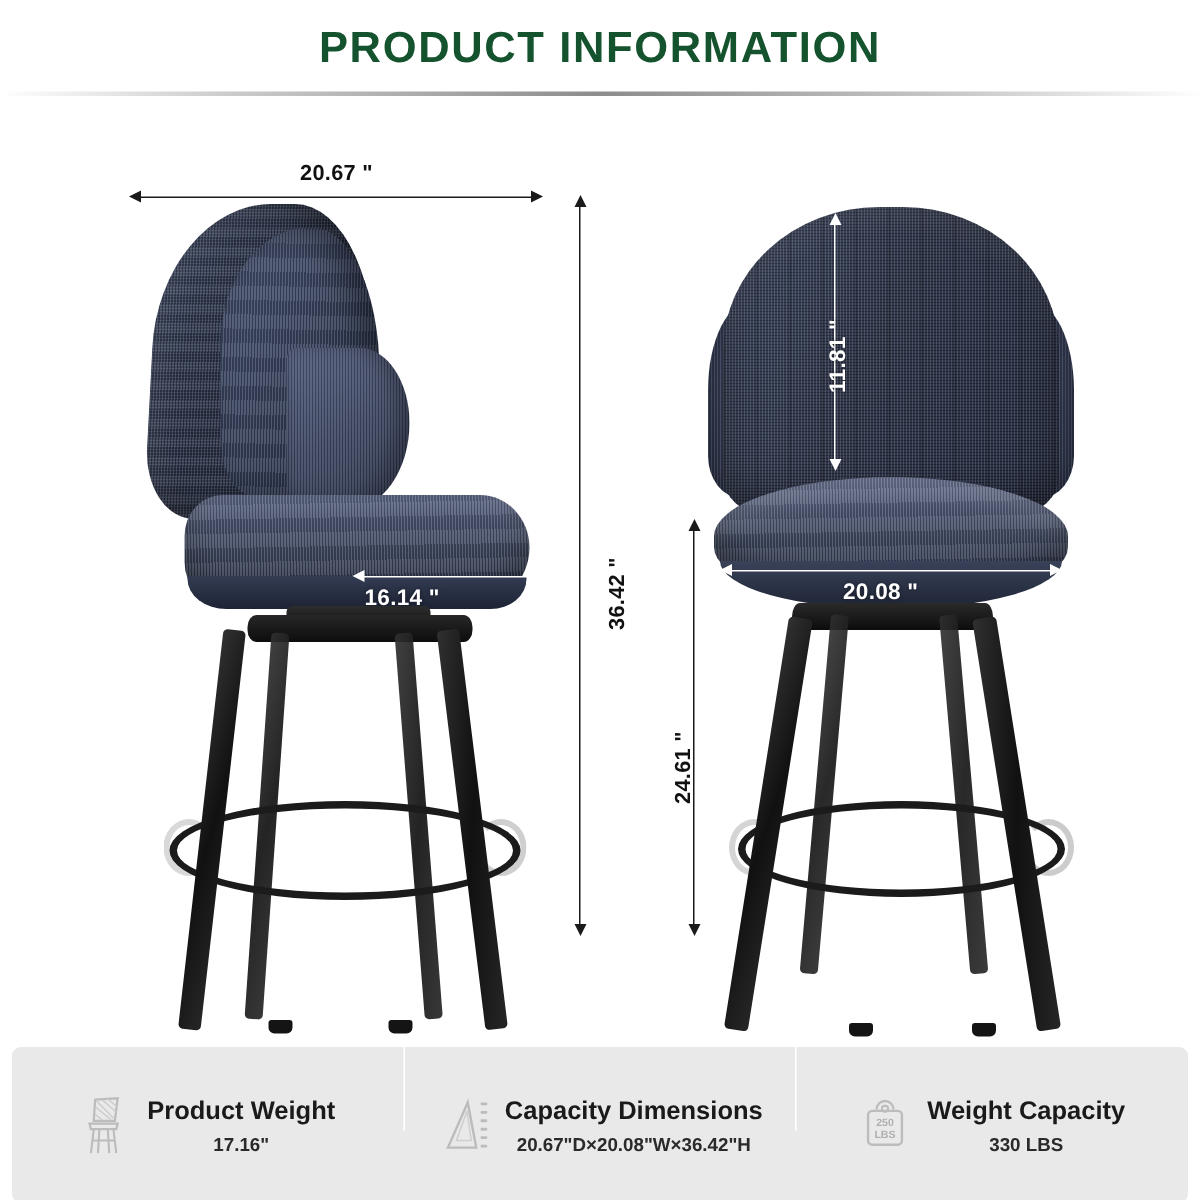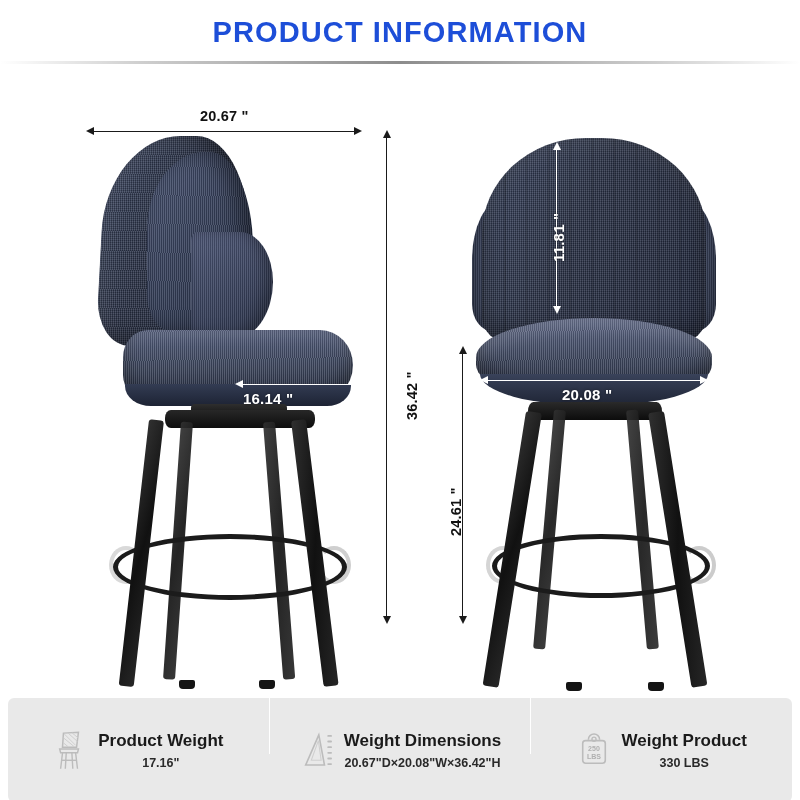--- a/index.html
+++ b/index.html
@@ -26,21 +26,21 @@
   .page-title {
     position: absolute;
     top: 16px;
     left: 0;
     width: 800px;
     text-align: center;
     font-family: "Liberation Sans", sans-serif;
     font-size: 29px;
     font-weight: 700;
     letter-spacing: 1.1px;
-    color: #1d4ed8;
+    color: #14532d;
     white-space: nowrap;
   }
   .header-rule {
     position: absolute;
     top: 61px;
     left: 0;
     width: 800px;
     height: 3px;
     background: linear-gradient(to right,
         rgba(190,190,190,0) 0%,
@@ -480,38 +480,38 @@
 
     <div class="spec-item">
       <div class="spec-icon">
         <svg viewBox="0 0 34 44" width="32" height="42" aria-hidden="true">
           <path d="M20 6 L6 38 H26 Z" fill="none" stroke="#bcbcbc" stroke-width="1.7"></path>
           <path d="M19.5 12 L12 33 H22.5 Z" fill="none" stroke="#cfcfcf" stroke-width="1.1"></path>
           <path d="M30 7 h3 M30 13 h3 M30 19 h3 M30 25 h3 M30 31 h3 M30 37 h3" stroke="#bcbcbc" stroke-width="2" stroke-linecap="round"></path>
         </svg>
       </div>
       <div class="spec-text">
-        <div class="spec-title">Weight Dimensions</div>
+        <div class="spec-title">Capacity Dimensions</div>
         <div class="spec-value">20.67"D×20.08"W×36.42"H</div>
       </div>
     </div>
 
     <div class="spec-divider"></div>
 
     <div class="spec-item">
       <div class="spec-icon">
         <svg viewBox="0 0 34 44" width="32" height="42" aria-hidden="true">
           <path d="M11 11 a6 6 0 0 1 12 0" fill="none" stroke="#bcbcbc" stroke-width="1.6"></path>
           <circle cx="17" cy="10.5" r="2.2" fill="none" stroke="#bcbcbc" stroke-width="1.4"></circle>
           <rect x="5" y="12" width="24" height="24" rx="3" fill="none" stroke="#bcbcbc" stroke-width="1.7"></rect>
           <text x="17" y="23" text-anchor="middle" font-family="Liberation Sans, sans-serif" font-size="7.5" font-weight="700" fill="#b0b0b0">250</text>
           <text x="17" y="31.5" text-anchor="middle" font-family="Liberation Sans, sans-serif" font-size="7.5" font-weight="700" fill="#b0b0b0">LBS</text>
         </svg>
       </div>
       <div class="spec-text">
-        <div class="spec-title">Weight Product</div>
+        <div class="spec-title">Weight Capacity</div>
         <div class="spec-value">330 LBS</div>
       </div>
     </div>
 
   </div>
 
 </div>
 
 </body></html>

